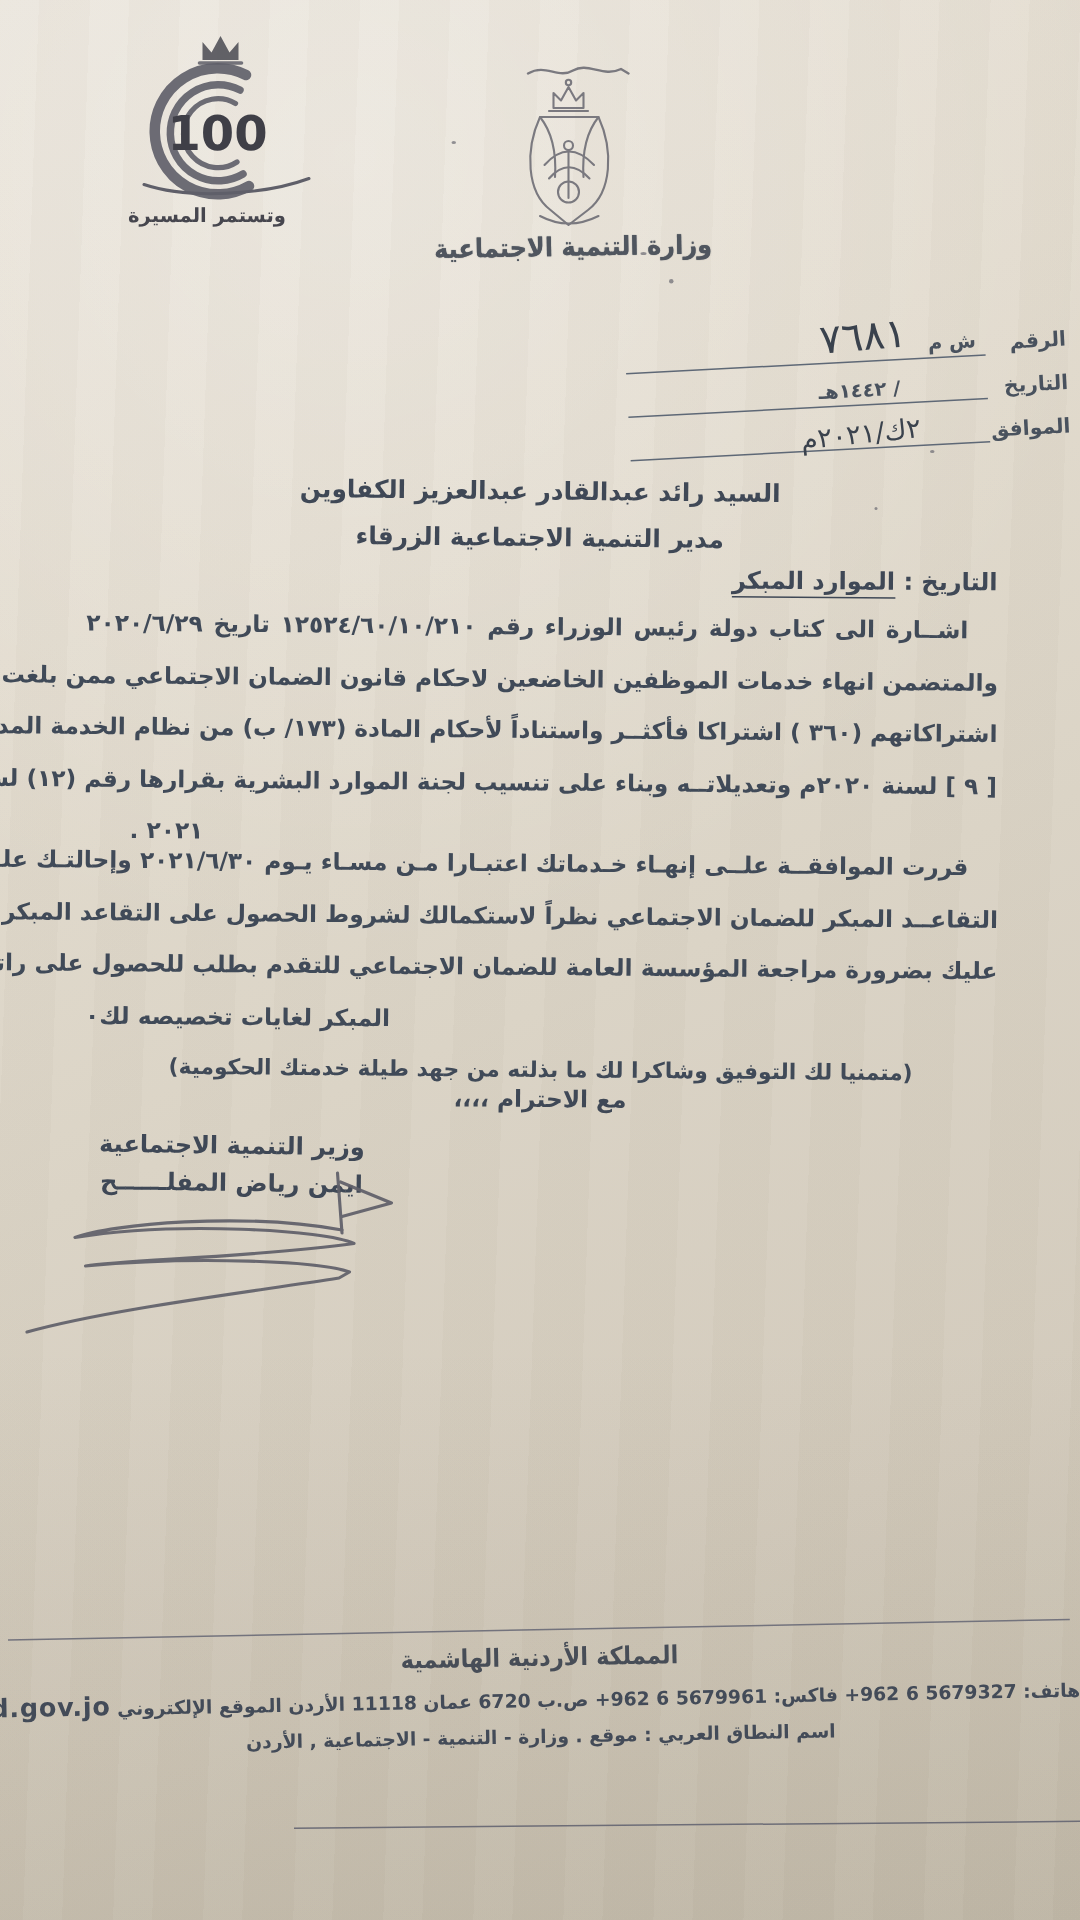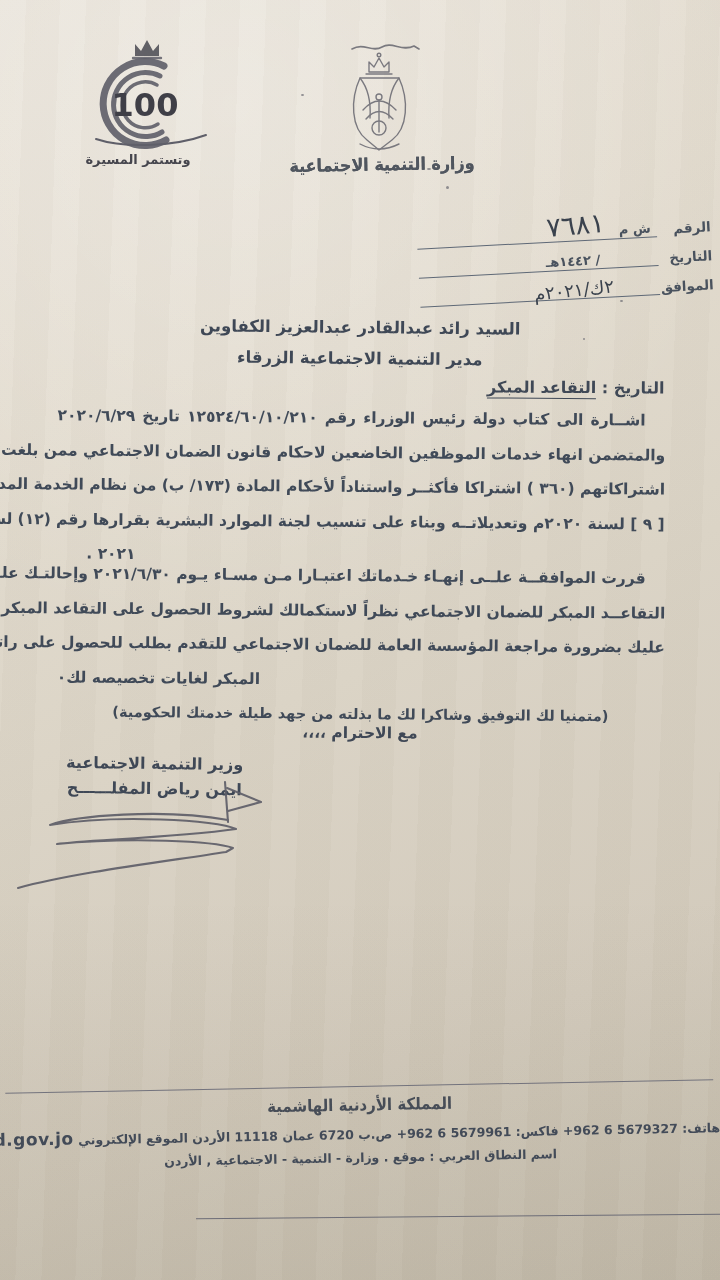--- a/index.html
+++ b/index.html
@@ -11,21 +11,21 @@
   .paper-light{position:absolute;inset:0;pointer-events:none;
     background:radial-gradient(120% 70% at 32% 8%,rgba(255,255,255,.28),rgba(255,255,255,0) 60%),
                linear-gradient(180deg,rgba(255,255,255,0) 70%,rgba(95,85,65,.10) 100%);}
   .band{position:absolute;inset:0;pointer-events:none;opacity:.5;
     background:repeating-linear-gradient(92deg,rgba(255,255,255,.05) 0 26px,rgba(120,110,90,.05) 26px 60px);}
   .ink{color:#3f4856;}
   .abs{position:absolute;}
   .speck{position:absolute;background:#6a6a72;border-radius:50%;opacity:.7;}
 
   
-  .logo-wrap{left:78px;top:36px;width:136px;height:140px;}
+  .logo-wrap{left:78px;top:20px;width:136px;height:140px;}
   .crest-wrap{left:322px;top:40px;width:120px;height:118px;}
   .ministry-callig{left:272px;top:155px;width:220px;text-align:center;
     font-size:16px;font-weight:700;color:#50565f;transform:rotate(-1deg) scaleY(1.08);
     text-shadow:0 0 .6px #50565f;}
 
   
   .ref-block{left:418px;top:213px;width:294px;transform:rotate(-3deg);direction:rtl;}
   .ref-row{display:flex;align-items:flex-end;height:29px;font-size:13.5px;font-weight:700;color:#49525e;}
   .ref-label{flex:0 0 54px;}
   .ref-line{flex:1;border-bottom:1.6px solid #5e6876;position:relative;height:100%;
@@ -147,21 +147,21 @@
   </div>
 </div>
 
 <div class="abs addressee ink">
   <div>السيد رائد عبدالقادر عبدالعزيز الكفاوين</div>
   <div>مدير التنمية الاجتماعية الزرقاء</div>
 </div>
 
 <div class="abs subject ink">
   <span>التاريخ :</span>
-  <span class="subj-value">التقاعد المبكر</span>
+  <span class="subj-value">الموارد المبكر</span>
 </div>
 
 <div class="abs para para1">
   <div class="jline indent">اشــارة الى كتاب دولة رئيس الوزراء رقم ١٢٥٢٤/٦٠/١٠/٢١٠ تاريخ ٢٠٢٠/٦/٢٩</div>
   <div class="jline">والمتضمن انهاء خدمات الموظفين الخاضعين لاحكام قانون الضمان الاجتماعي ممن بلغت</div>
   <div class="jline">اشتراكاتهم (٣٦٠ ) اشتراكا فأكثــر واستناداً لأحكام المادة (١٧٣/ ب) من نظام الخدمة المدنية رقم</div>
   <div class="jline">[ ٩ ] لسنة ٢٠٢٠م وتعديلاتــه وبناء على تنسيب لجنة الموارد البشرية بقرارها رقم (١٢) لسنة</div>
   <div class="tail" style="padding-left:30px;">٢٠٢١ .</div>
 </div>
 

